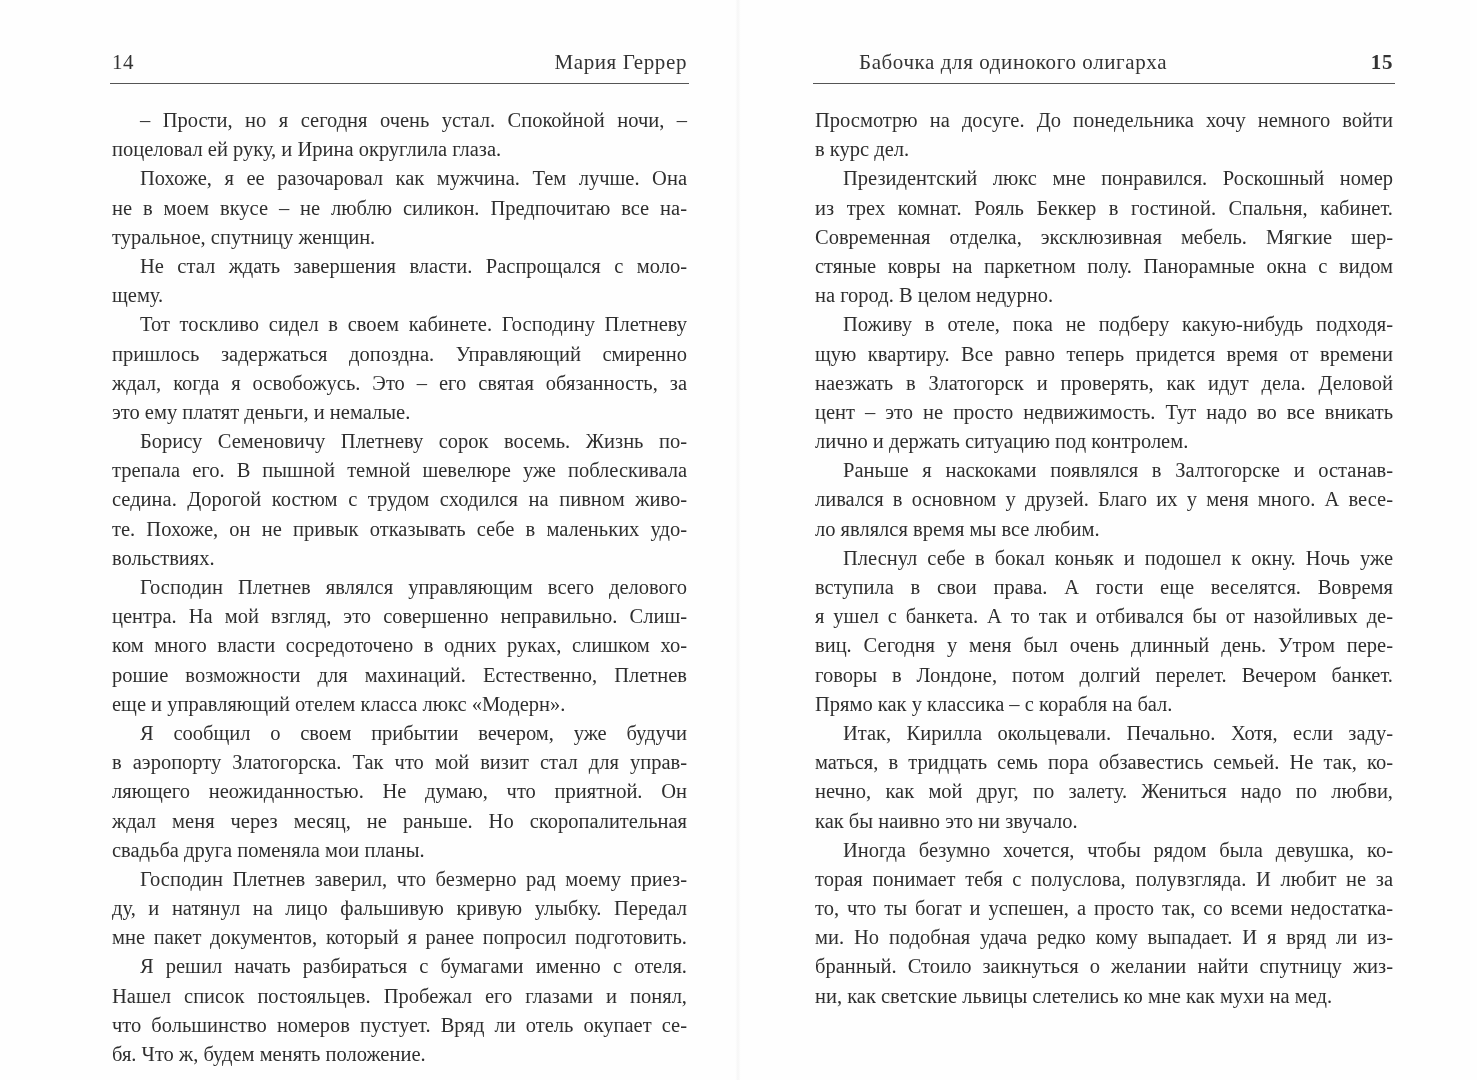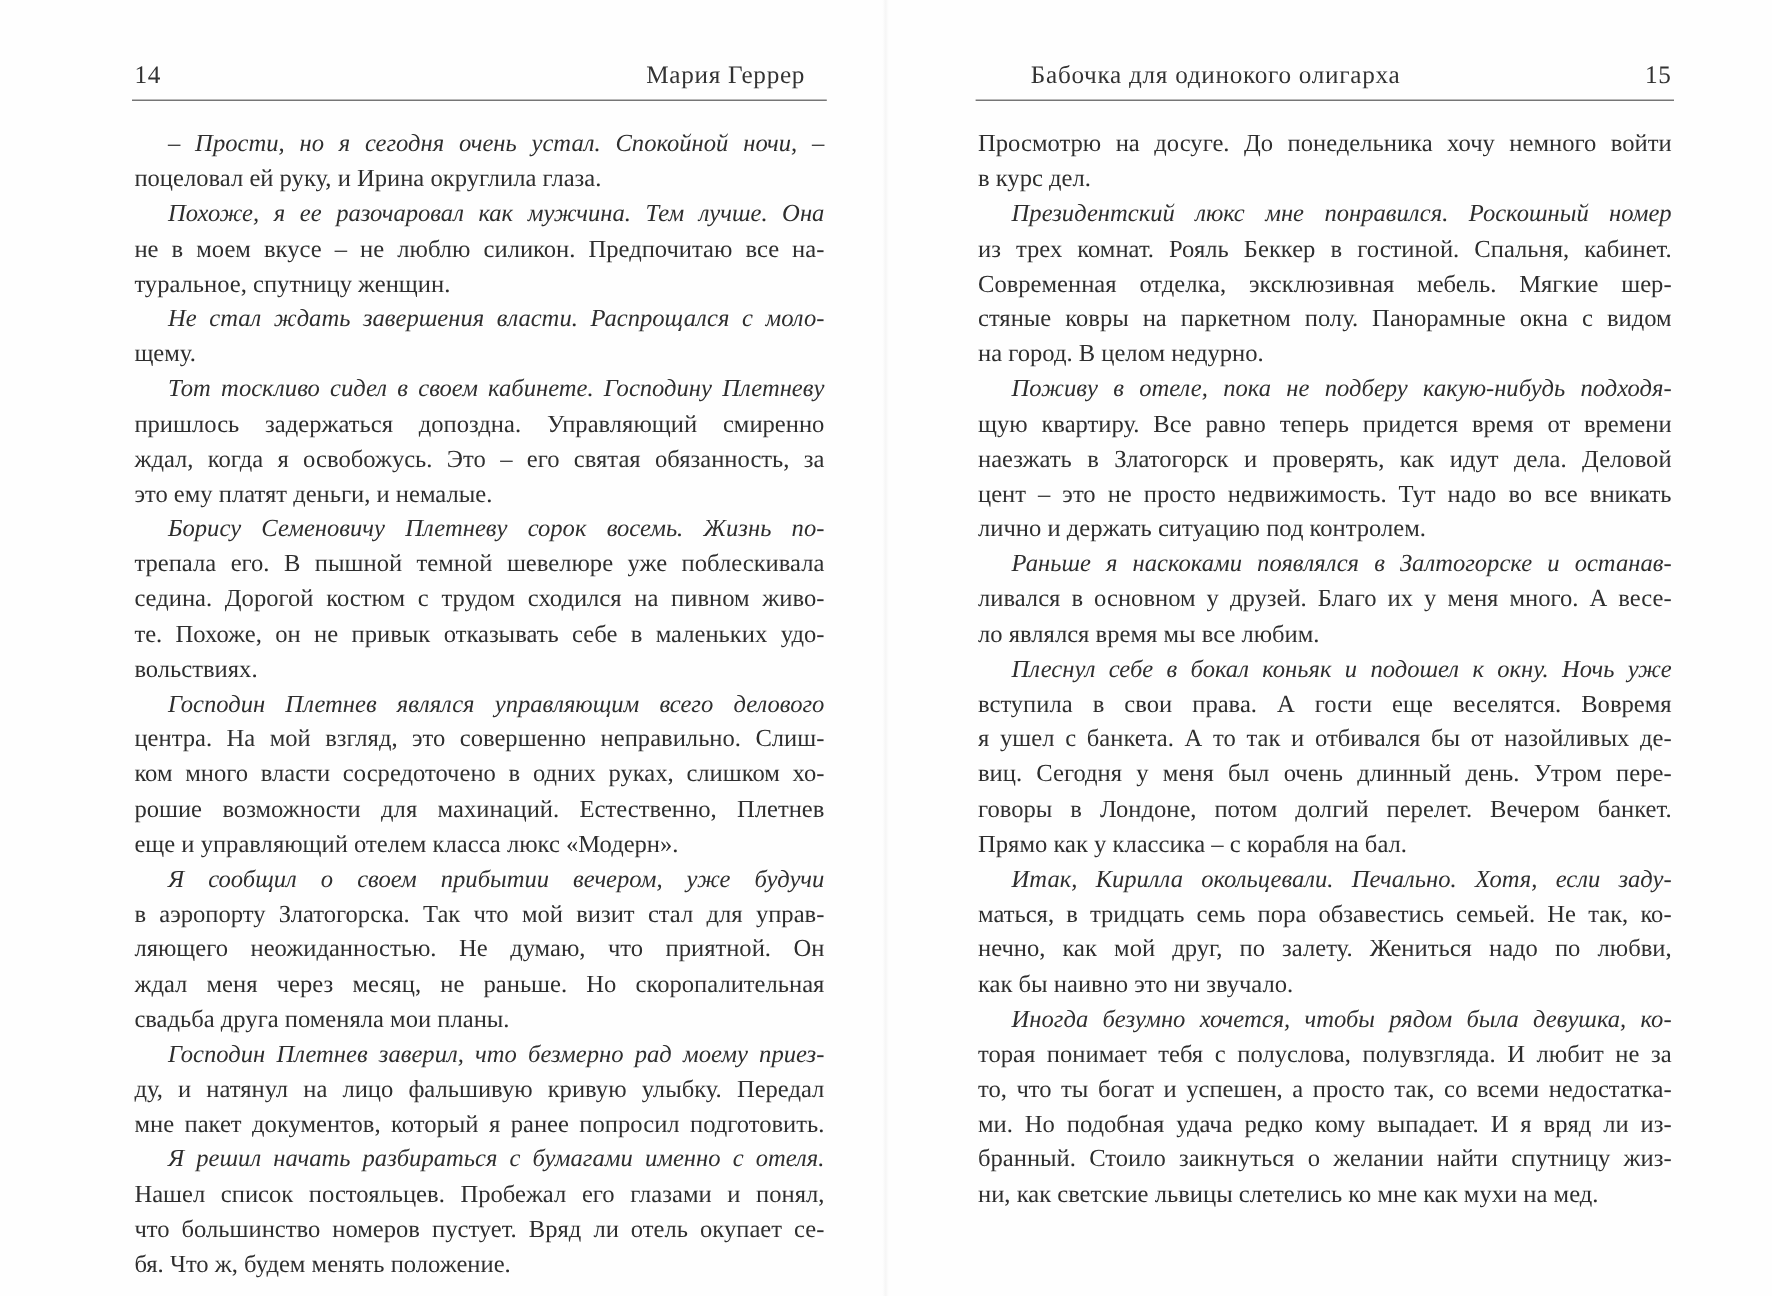--- a/index.html
+++ b/index.html
@@ -47,22 +47,22 @@
     }
     .running-head .folio {
       position: absolute;
       top: 0;
     }
     .running-head .title {
       position: absolute;
       top: 0;
     }
     .page-left .folio { left: 0; }
-    .page-left .title { right: 16px; }
-    .page-right .folio { right: 0; }
+    .page-left .title { right: 0; }
+    .page-right .folio { right: 0; font-weight: bold; }
     .page-right .title { left: 0; margin-left: 44px; }
 
     .head-rule {
       position: absolute;
       top: 83px;
       left: -2px; right: -2px;
       height: 0;
       border-top: 1.4px solid #555;
     }
 
@@ -75,21 +75,21 @@
       color: #2e2e2e;
     }
     .line {
       display: block;
       white-space: nowrap;
       text-align: justify;
       text-align-last: justify;
       height: 29.2px;
       overflow: visible;
     }
-    .line.indent { padding-left: 28px; font-style: italic; }
+    .line.indent { padding-left: 28px; }
     .line.last { text-align-last: left; }
   </style>
 </head>
 <body>
 
 <div class="spread">
   <div class="gutter"></div>
 
   <div class="page page-left">
     <div class="running-head">

